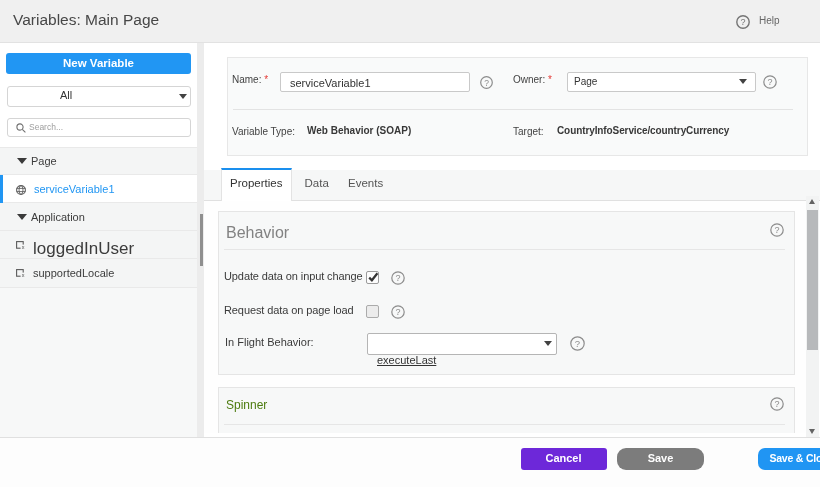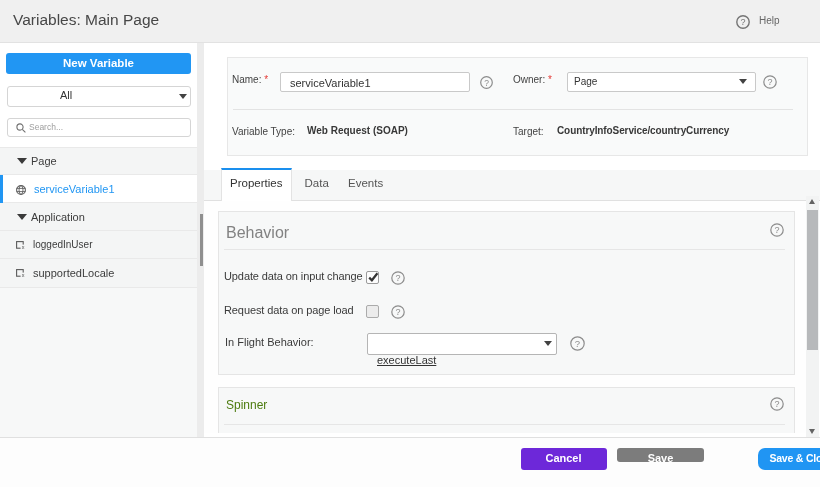--- a/index.html
+++ b/index.html
@@ -53,21 +53,21 @@
 <div class="abs" style="left:0;top:203px;width:197px;height:28px;background:#f4f5f5;border-bottom:1px solid #e9e9e9;"></div>
 <div class="abs" style="left:17px;top:214px;width:0;height:0;border-left:5.5px solid transparent;border-right:5.5px solid transparent;border-top:6px solid #3a3a3a;"></div>
 <div class="abs" style="left:31px;top:211px;font-size:11px;color:#3c3c3c;">Application</div>
 
 <div class="abs" style="left:0;top:231px;width:197px;height:28px;background:#f4f5f5;border-bottom:1px solid #e9e9e9;"></div>
 <svg class="abs" style="left:15.5px;top:241px;" width="10" height="9" viewBox="0 0 10 9">
     <rect x="0.6" y="0.6" width="6.6" height="6.6" fill="none" stroke="#5a5a5a" stroke-width="1.1"></rect>
     <rect x="4.6" y="3.6" width="4.8" height="4.8" fill="#f4f5f5"></rect>
     <text x="7" y="8.2" text-anchor="middle" font-size="5.5" fill="#4a4a4a" font-family="Liberation Sans">x</text>
   </svg>
-<div class="abs" style="left:33px;top:239px;font-size:10px;color:#3c3c3c;">loggedInUser</div>
+<div class="abs" style="left:33px;top:239px;font-size:17px;color:#3c3c3c;">loggedInUser</div>
 
 <div class="abs" style="left:0;top:259px;width:197px;height:29px;background:#f4f5f5;border-bottom:1px solid #e9e9e9;"></div>
 <svg class="abs" style="left:15.5px;top:269px;" width="10" height="9" viewBox="0 0 10 9">
     <rect x="0.6" y="0.6" width="6.6" height="6.6" fill="none" stroke="#5a5a5a" stroke-width="1.1"></rect>
     <rect x="4.6" y="3.6" width="4.8" height="4.8" fill="#f4f5f5"></rect>
     <text x="7" y="8.2" text-anchor="middle" font-size="5.5" fill="#4a4a4a" font-family="Liberation Sans">x</text>
   </svg>
 <div class="abs" style="left:33px;top:267px;font-size:11px;color:#3c3c3c;">supportedLocale</div>
 
 <div class="abs" style="left:227px;top:57px;width:581px;height:99px;background:#f9fafa;border:1px solid #e7e7e7;"></div>
@@ -81,21 +81,21 @@
 <div class="abs" style="left:513px;top:74px;font-size:10px;color:#424242;">Owner: <span style="color:#e53935;">*</span></div>
 <div class="abs" style="left:567px;top:72px;width:189px;height:20px;background:#fff;border:1px solid #c9c9c9;border-radius:2px;"></div>
 <div class="abs" style="left:574px;top:76px;font-size:10px;color:#333;">Page</div>
 <div class="abs" style="left:739px;top:79px;width:0;height:0;border-left:4px solid transparent;border-right:4px solid transparent;border-top:5px solid #424242;"></div>
 <svg class="abs" style="left:763px;top:75px;" width="14" height="14" viewBox="0 0 14 14">
     <circle cx="7" cy="7" r="6.2" fill="none" stroke="#8c8c8c" stroke-width="1.2"></circle>
     <text x="7" y="10.3" text-anchor="middle" font-size="9" fill="#8c8c8c" font-family="Liberation Sans">?</text>
   </svg>
 <div class="abs" style="left:233px;top:109px;width:560px;height:1px;background:#e3e3e3;"></div>
 <div class="abs" style="left:232px;top:126px;font-size:10px;color:#424242;">Variable Type:</div>
-<div class="abs" style="left:307px;top:125px;font-size:10px;color:#383838;font-weight:bold;">Web Request (SOAP)</div>
+<div class="abs" style="left:307px;top:125px;font-size:10px;color:#383838;font-weight:bold;">Web Behavior (SOAP)</div>
 <div class="abs" style="left:513px;top:126px;font-size:10px;color:#424242;">Target:</div>
 <div class="abs" style="left:557px;top:125px;font-size:10px;color:#383838;font-weight:bold;letter-spacing:-0.1px;">CountryInfoService/countryCurrency</div>
 
 <div class="abs" style="left:204px;top:170px;width:616px;height:31px;background:#f6f7f7;border-bottom:1px solid #e0e0e0;"></div>
 <div class="abs" style="left:221px;top:168px;width:71px;height:33px;background:#ffffff;border:1px solid #e3e3e3;border-bottom:none;border-top:2px solid #1a8fee;"></div>
 <div class="abs" style="left:230px;top:176.5px;font-size:11.5px;color:#333;">Properties</div>
 <div class="abs" style="left:304.5px;top:176.5px;font-size:11.5px;color:#555;">Data</div>
 <div class="abs" style="left:348px;top:176.5px;font-size:11.5px;color:#555;">Events</div>
 
 <div class="abs" style="left:204px;top:201px;width:602px;height:232px;background:#fefefe;"></div>
@@ -142,14 +142,14 @@
   </svg>
 <div class="abs" style="left:224px;top:424px;width:561px;height:1px;background:#e6e6e6;"></div>
 
 <div class="abs" style="left:806px;top:196px;width:13px;height:241px;background:#f2f3f3;"></div>
 <div class="abs" style="left:807px;top:210px;width:11px;height:140px;background:#b7b9bb;"></div>
 <div class="abs" style="left:809px;top:199px;width:0;height:0;border-left:3.5px solid transparent;border-right:3.5px solid transparent;border-bottom:5px solid #636363;"></div>
 <div class="abs" style="left:809px;top:429px;width:0;height:0;border-left:3.5px solid transparent;border-right:3.5px solid transparent;border-top:5px solid #636363;"></div>
 
 <div class="abs" style="left:0;top:437px;width:820px;height:50px;background:#fdfdfd;border-top:1px solid #e0e0e0;"></div>
 <div class="abs" style="left:520.5px;top:448px;width:86px;height:22px;background:#6d28d9;border-radius:3px;color:#fff;font-weight:bold;font-size:11px;text-align:center;line-height:20.5px;">Cancel</div>
-<div class="abs" style="left:617px;top:448px;width:87px;height:14px;background:#7c7c7c;border-radius:3px;color:#fff;font-weight:bold;font-size:11px;text-align:center;line-height:20.5px;">Save</div>
+<div class="abs" style="left:617px;top:448px;width:87px;height:22px;background:#7c7c7c;border-radius:9px;color:#fff;font-weight:bold;font-size:11px;text-align:center;line-height:20.5px;">Save</div>
 <div class="abs" style="left:714px;top:448px;width:87px;height:22px;background:#2095f3;border-radius:7px;color:#fff;font-weight:bold;font-size:10.5px;letter-spacing:-0.2px;text-align:center;line-height:20.5px;margin-left:44px;">Save &amp; Close</div>
 
 </body></html>

